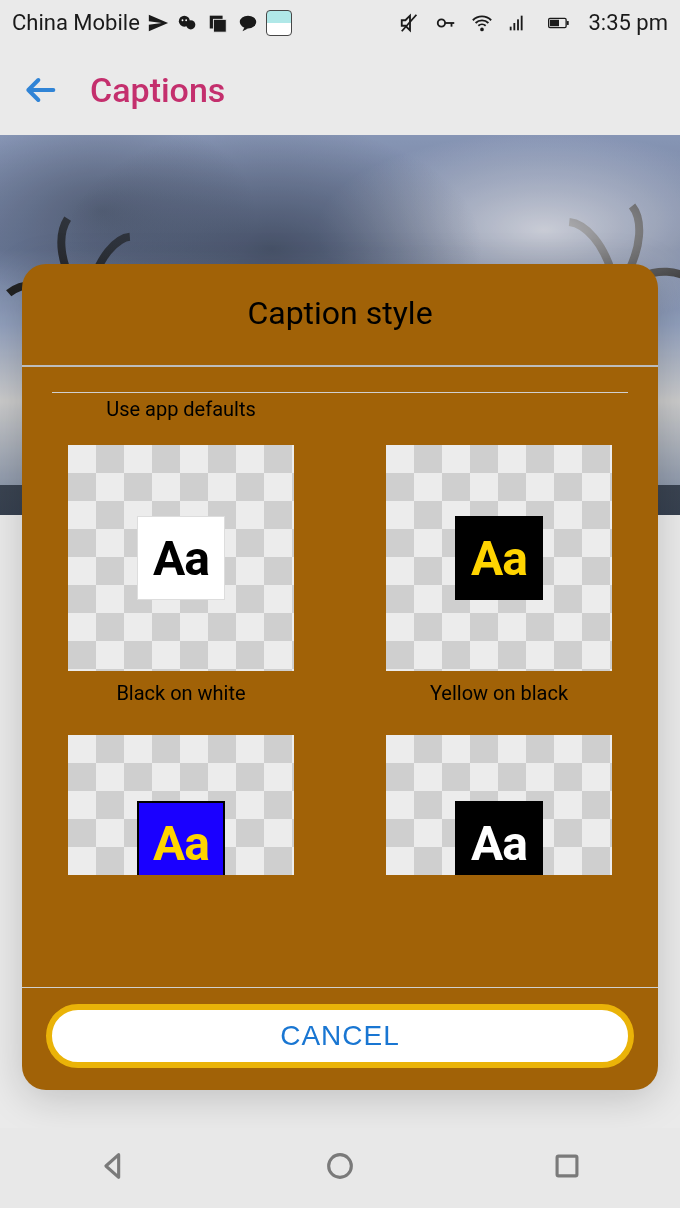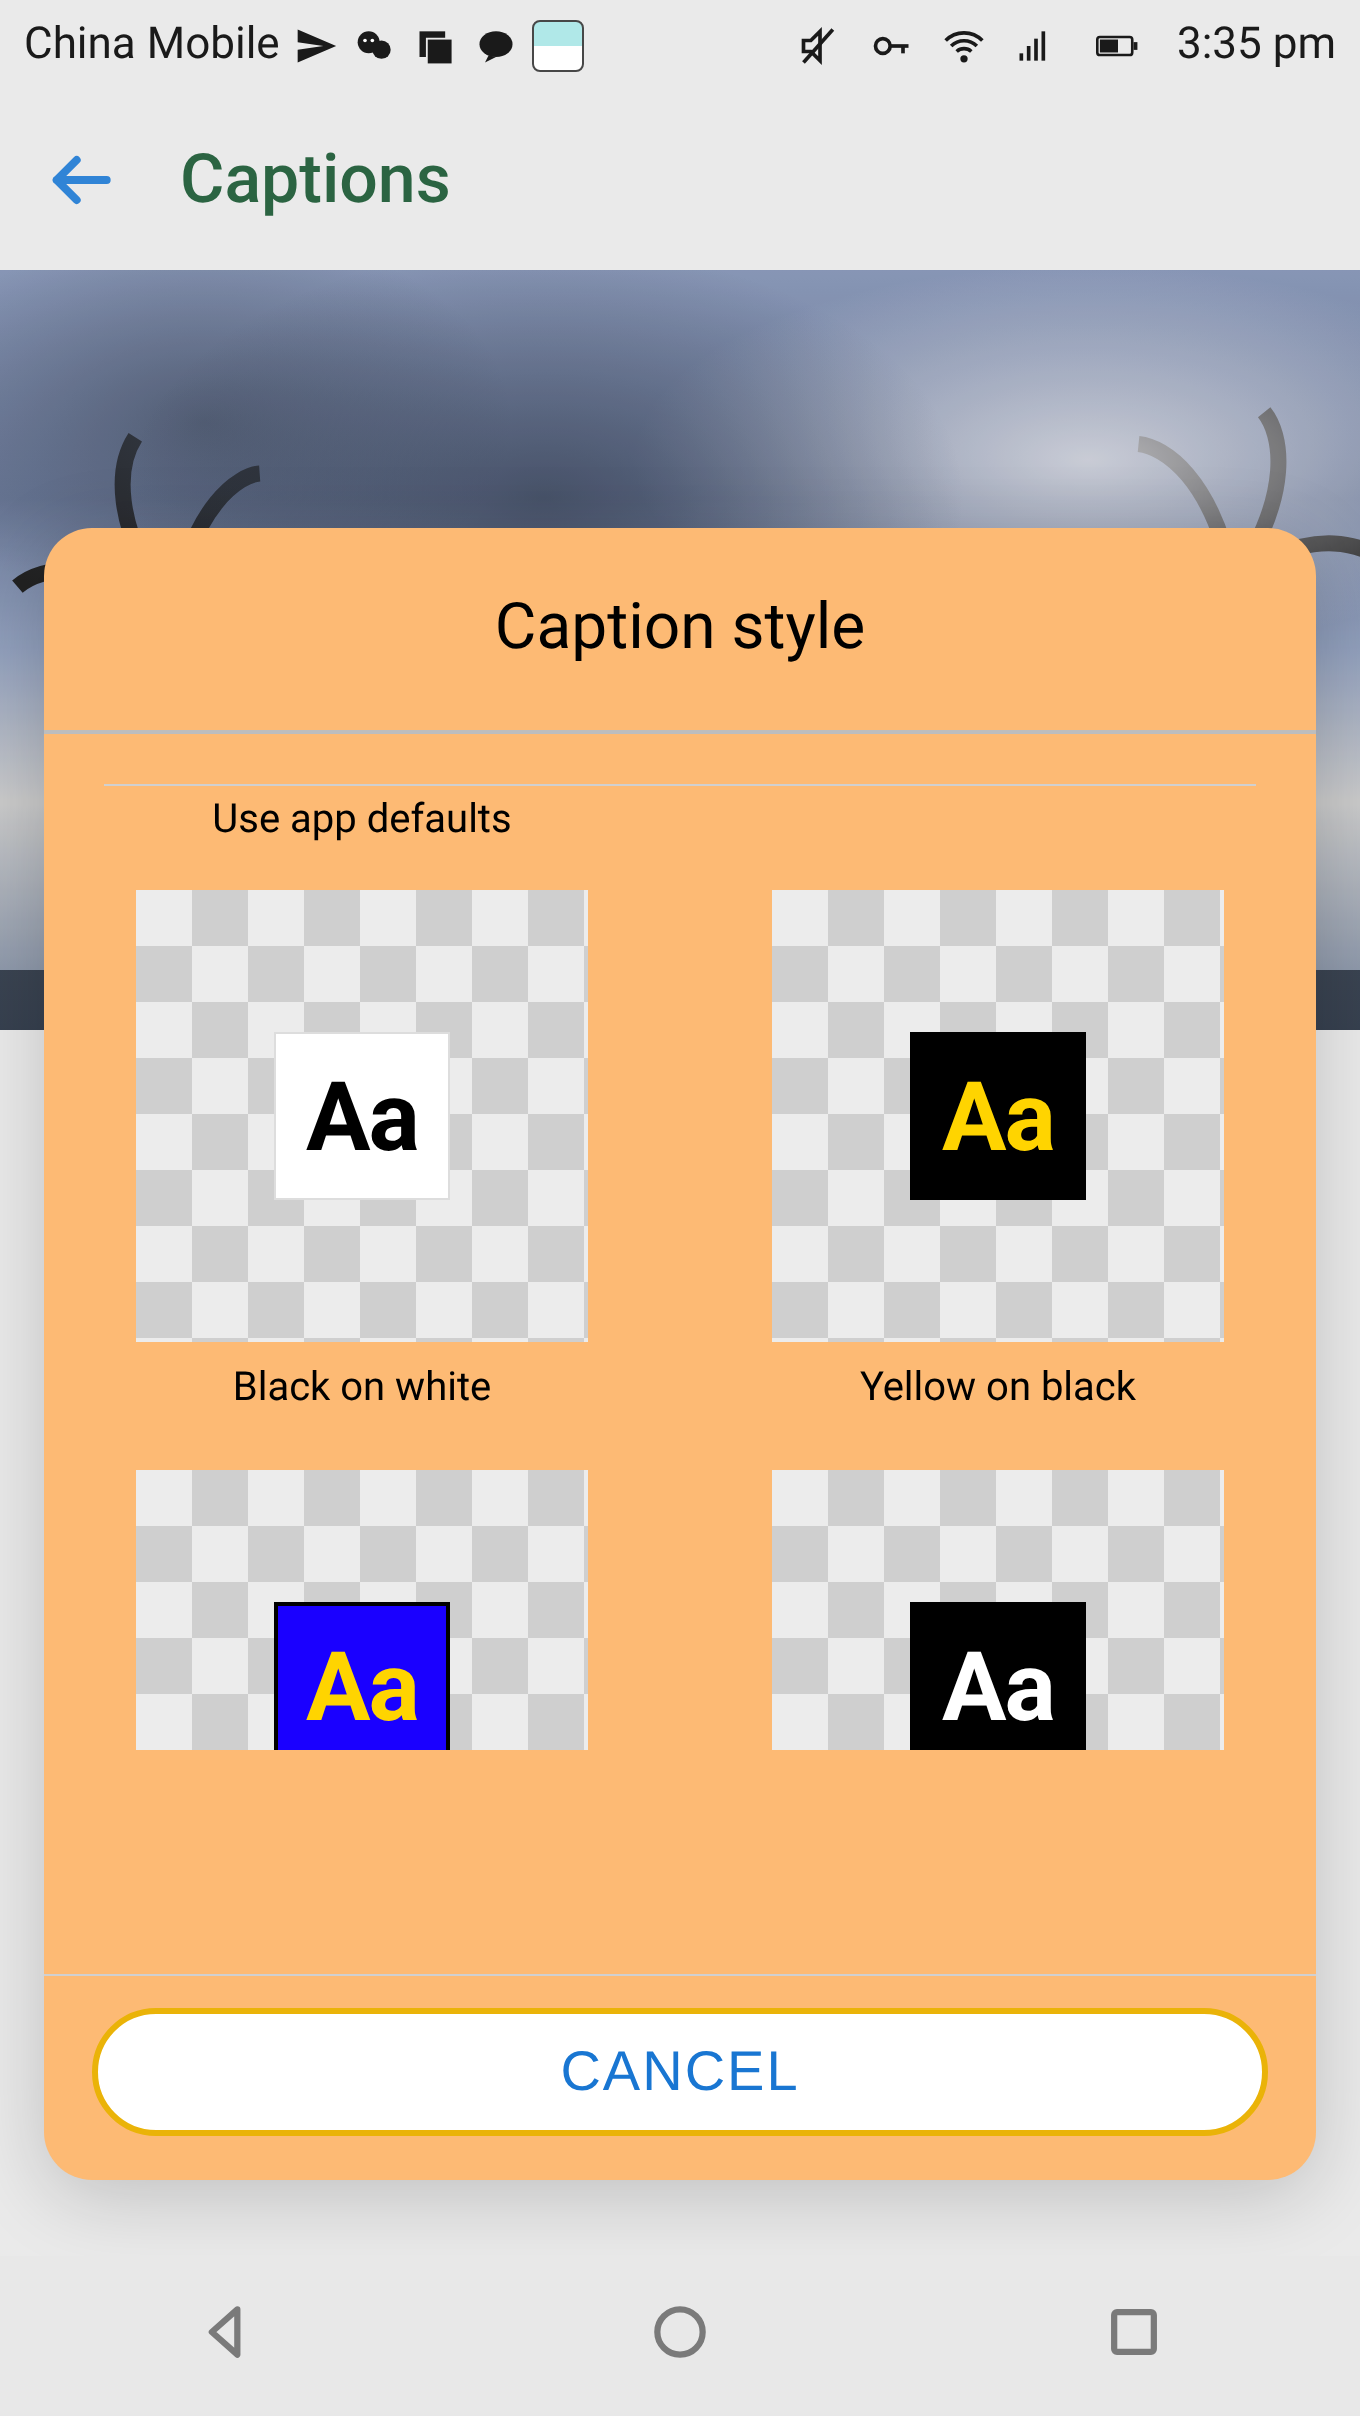--- a/index.html
+++ b/index.html
@@ -28,21 +28,21 @@
 .avatar-icon { width: 26px; height: 26px; border-radius: 4px; background: linear-gradient(#a8e6e6 50%, #fff 50%); border: 1px solid #333; }
 
 .app-header {
   height: 90px;
   display: flex;
   align-items: center;
   padding: 0 20px;
   background: #e8e8e8;
 }
 .back-arrow { width: 40px; height: 40px; margin-right: 30px; cursor: pointer; }
-.header-title { font-size: 34px; font-weight: 500; color: #14532d; }
+.header-title { font-size: 34px; font-weight: 500; color: #be185d; }
 
 .hero {
   height: 380px;
   background: linear-gradient(180deg, #7a8aad 0%, #5a6a8d 30%, #8595b5 50%, #c5c5c5 70%, #6a7a95 100%);
   position: relative;
   overflow: hidden;
 }
 .hero::after {
   content: "";
   position: absolute; inset: 0;
@@ -61,21 +61,21 @@
   position: absolute; inset: 0;
   background: rgba(255,255,255,.10);
   z-index: 5;
 }
 
 .dialog {
   position: absolute;
   left: 22px; right: 22px;
   top: 264px;
   bottom: 118px;
-  background: #fdba74;
+  background: #a16207;
   border-radius: 24px;
   z-index: 10;
   display: flex;
   flex-direction: column;
   overflow: hidden;
   box-shadow: 0 8px 40px rgba(0,0,0,.18);
   gap: 11px;
 }
 .dialog-title {
   text-align: center;
@@ -134,21 +134,21 @@
 }
 .preview.partial { height: 140px; align-items: flex-end; overflow: hidden; }
 .preview.partial .sample { margin-bottom: -10px; }
 
 .cancel-section {
   border-top: 1px solid #d0d0d0;
   padding: 16px 24px 22px;
 }
 .cancel-btn {
   width: 100%; height: 64px;
-  border: 3px solid #eab308;
+  border: 6px solid #eab308;
   border-radius: 40px;
   background: #fff;
   color: #1976d2;
   font-size: 28px;
   letter-spacing: 1px;
   cursor: pointer;
 }
 
 .nav-bar {
   position: absolute;

